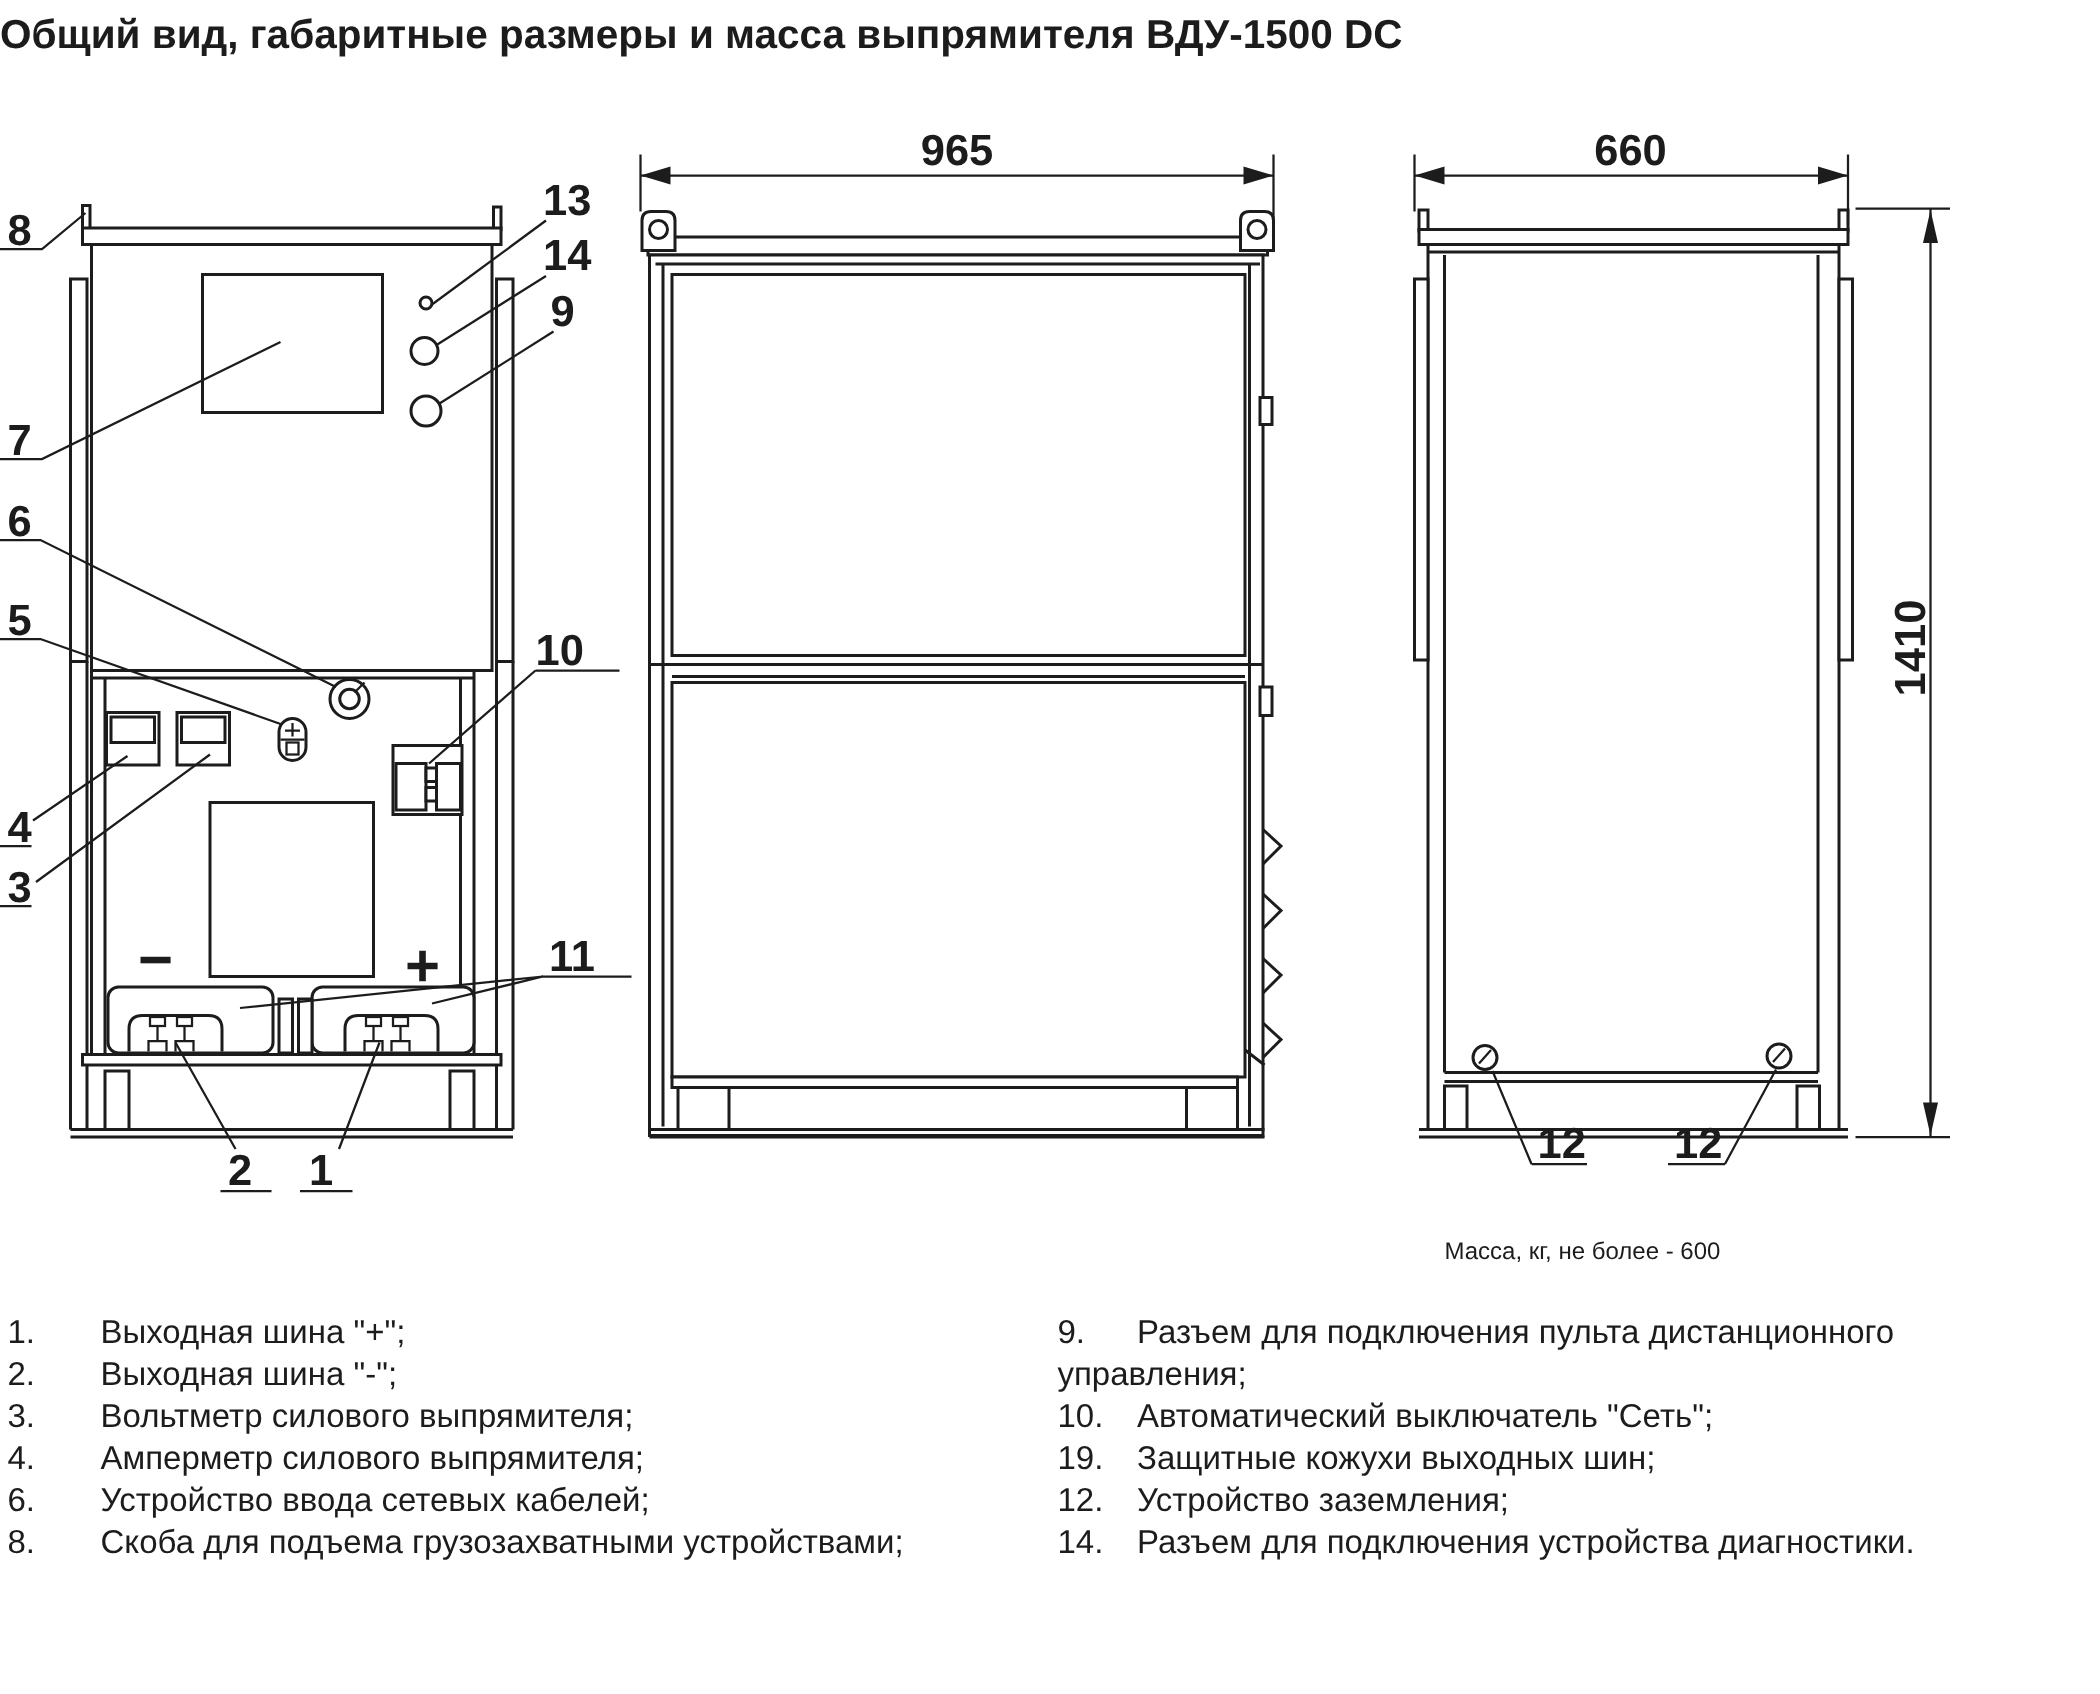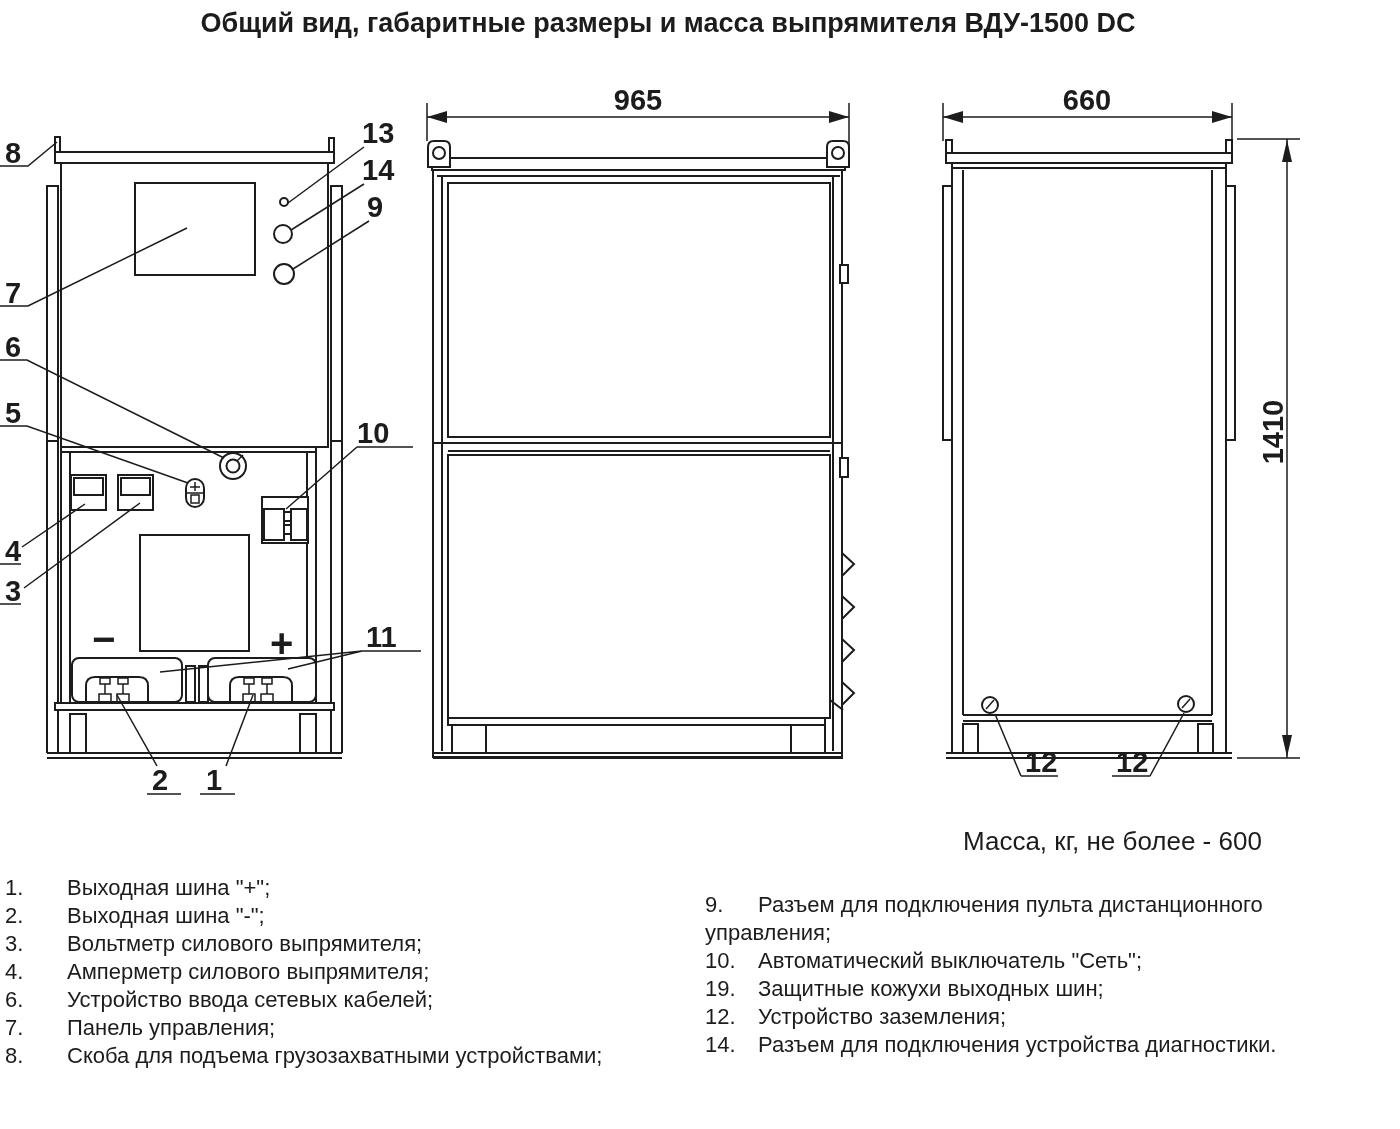--- a/index.html
+++ b/index.html
@@ -1,24 +1,24 @@
 <!DOCTYPE html>
 <html><head>
 <meta charset="utf-8">
 <style>
   html,body{margin:0;padding:0;background:#ffffff;}
   .page{position:relative;width:1400px;height:1129px;background:#fff;overflow:hidden;
         font-family:"Liberation Sans",sans-serif;color:#1c1c1c;}
-  .title{position:absolute;left:0;top:8px;width:1336px;text-align:center;
+  .title{position:absolute;left:0;top:8px;width:1336px;text-align:left;
          font-size:27px;font-weight:bold;}
   svg{position:absolute;left:0;top:0;}
-  .mass-note{position:absolute;left:963px;top:826px;font-size:26px;}
+  .mass-note{position:absolute;left:963px;top:826px;font-size:16px;}
   .legend{position:absolute;font-size:22px;line-height:28px;}
   .legend-left{left:5px;top:874px;width:660px;}
-  .legend-right{left:705px;top:874px;width:655px;margin-top:17px;}
+  .legend-right{left:705px;top:874px;width:655px;}
   .lg-num{display:inline-block;width:62px;}
   .legend-right .lg-num{width:53px;}
   .dim,.co{font-family:"Liberation Sans",sans-serif;font-weight:bold;font-size:29px;fill:#1c1c1c;}
   .sym{font-family:"Liberation Sans",sans-serif;font-weight:bold;font-size:40px;fill:#1c1c1c;}
   .ln{stroke:#1c1c1c;stroke-width:2;fill:none;}
   .shp{stroke:#1c1c1c;stroke-width:2;fill:#ffffff;}
   .ldr{stroke:#1c1c1c;stroke-width:1.5;fill:none;}
   .arw{fill:#1c1c1c;stroke:none;}
 </style>
 </head>
@@ -189,21 +189,20 @@
   </svg>
 
   <div class="mass-note">Масса, кг, не более - 600</div>
 
   <div class="legend legend-left">
     <div class="lg-item"><span class="lg-num">1.</span><span>Выходная шина "+";</span></div>
     <div class="lg-item"><span class="lg-num">2.</span><span>Выходная шина "-";</span></div>
     <div class="lg-item"><span class="lg-num">3.</span><span>Вольтметр силового выпрямителя;</span></div>
     <div class="lg-item"><span class="lg-num">4.</span><span>Амперметр силового выпрямителя;</span></div>
     <div class="lg-item"><span class="lg-num">6.</span><span>Устройство ввода сетевых кабелей;</span></div>
-    <div class="lg-item"><span class="lg-num">7.</span><span>Панель управления;</span></div>
     <div class="lg-item"><span class="lg-num">8.</span><span>Скоба для подъема грузозахватными устройствами;</span></div>
   </div>
 
   <div class="legend legend-right">
     <div class="lg-item"><span class="lg-num">9.</span><span>Разъем для подключения пульта дистанционного управления;</span></div>
     <div class="lg-item"><span class="lg-num">10.</span><span>Автоматический выключатель "Сеть";</span></div>
     <div class="lg-item"><span class="lg-num">19.</span><span>Защитные кожухи выходных шин;</span></div>
     <div class="lg-item"><span class="lg-num">12.</span><span>Устройство заземления;</span></div>
     <div class="lg-item"><span class="lg-num">14.</span><span>Разъем для подключения устройства диагностики.</span></div>
   </div>

